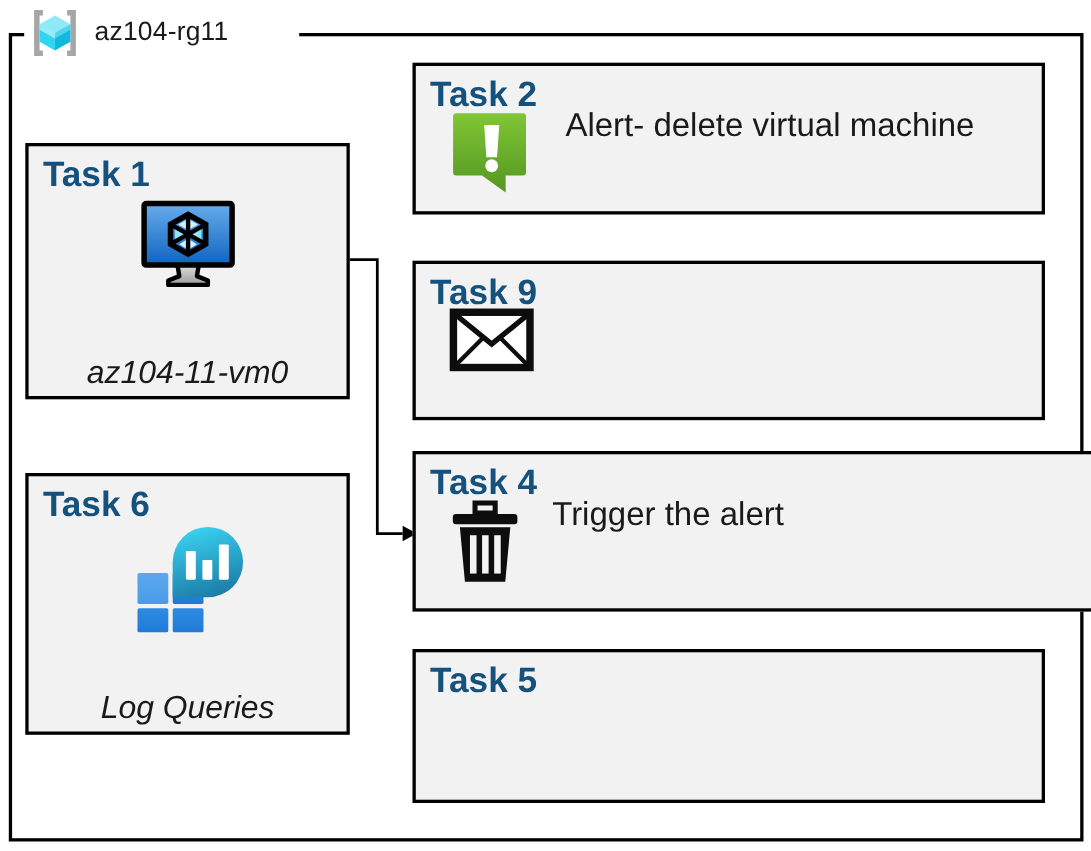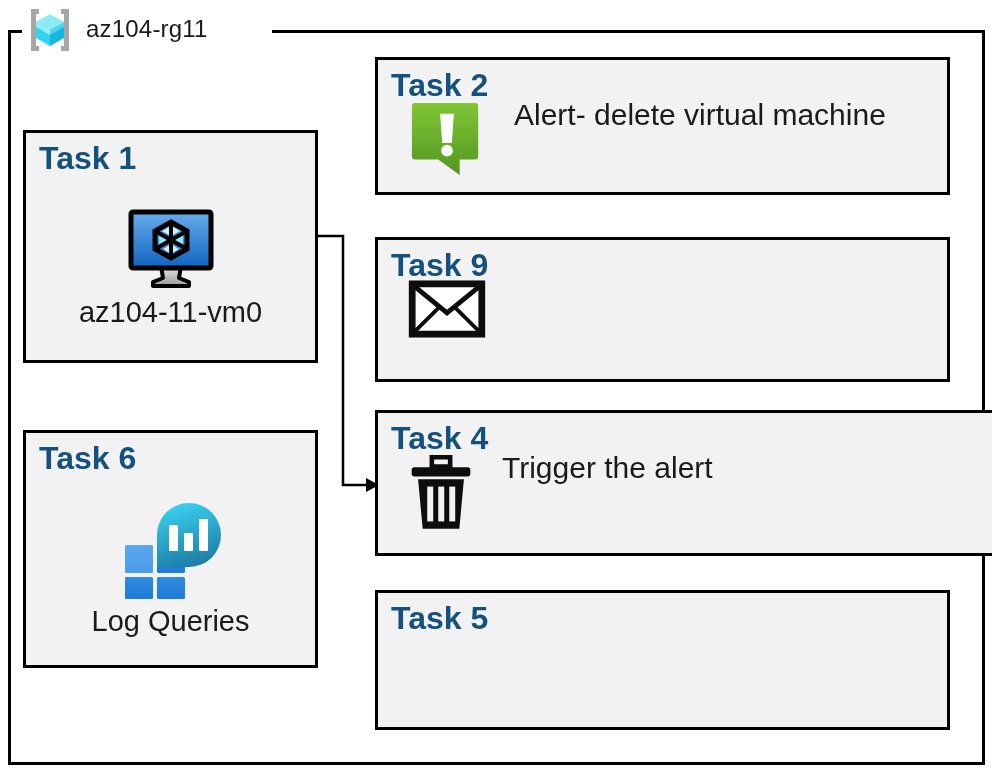--- a/index.html
+++ b/index.html
@@ -84,22 +84,23 @@
   
   .card-v .card-body {
     position: absolute;
     left: 0;
     right: 0;
     top: 44px;
     bottom: 6px;
     display: flex;
     flex-direction: column;
     align-items: center;
-    justify-content: center;
+    justify-content: space-between;
     gap: 8px;
+    font-style: italic;
   }
   .card-v .card-label {
     font-size: 29px;
     color: #1a1a1a;
     white-space: nowrap;
     line-height: 1;
   }
 
   
   .card-h .card-body {

